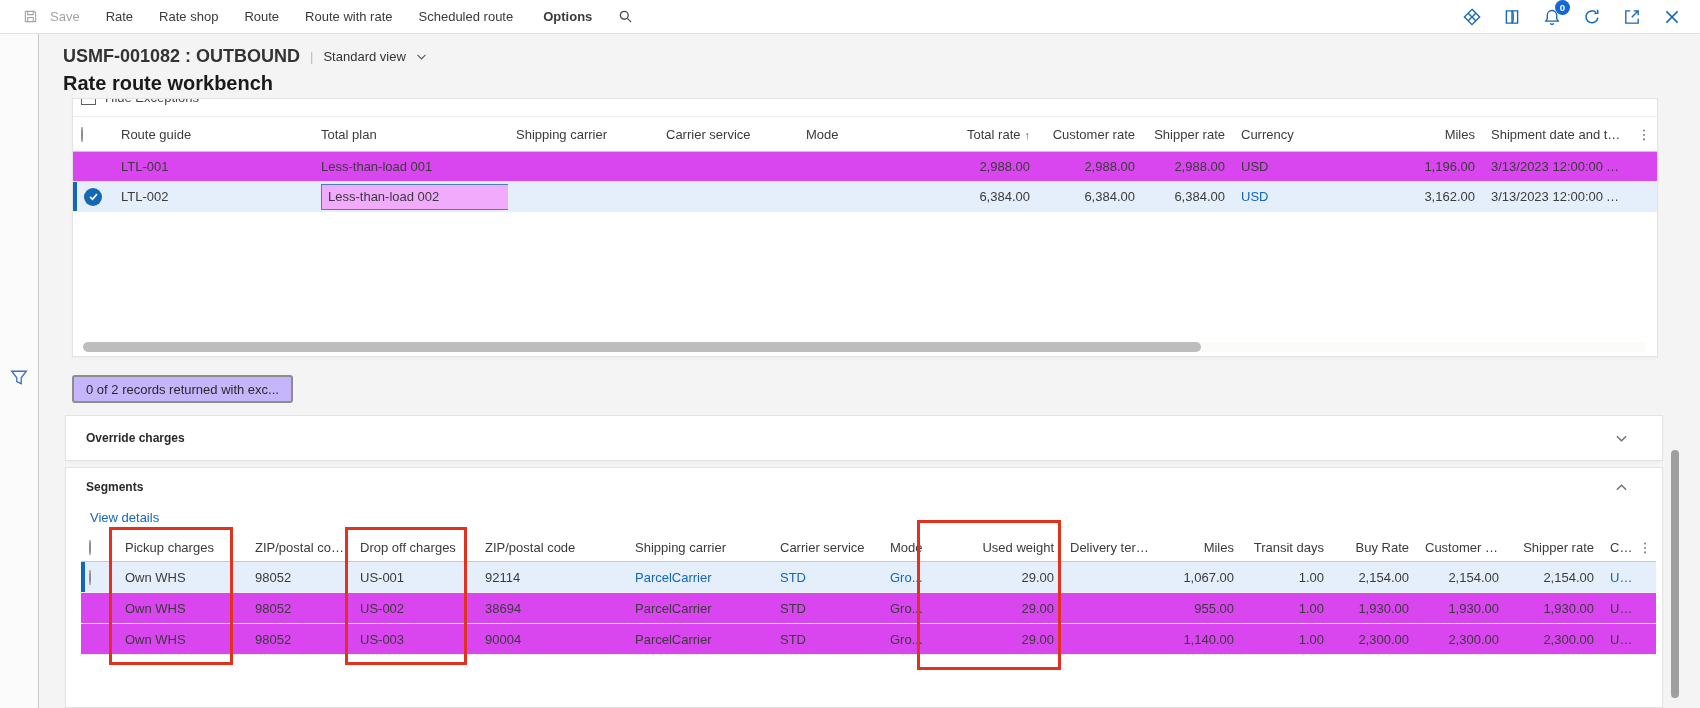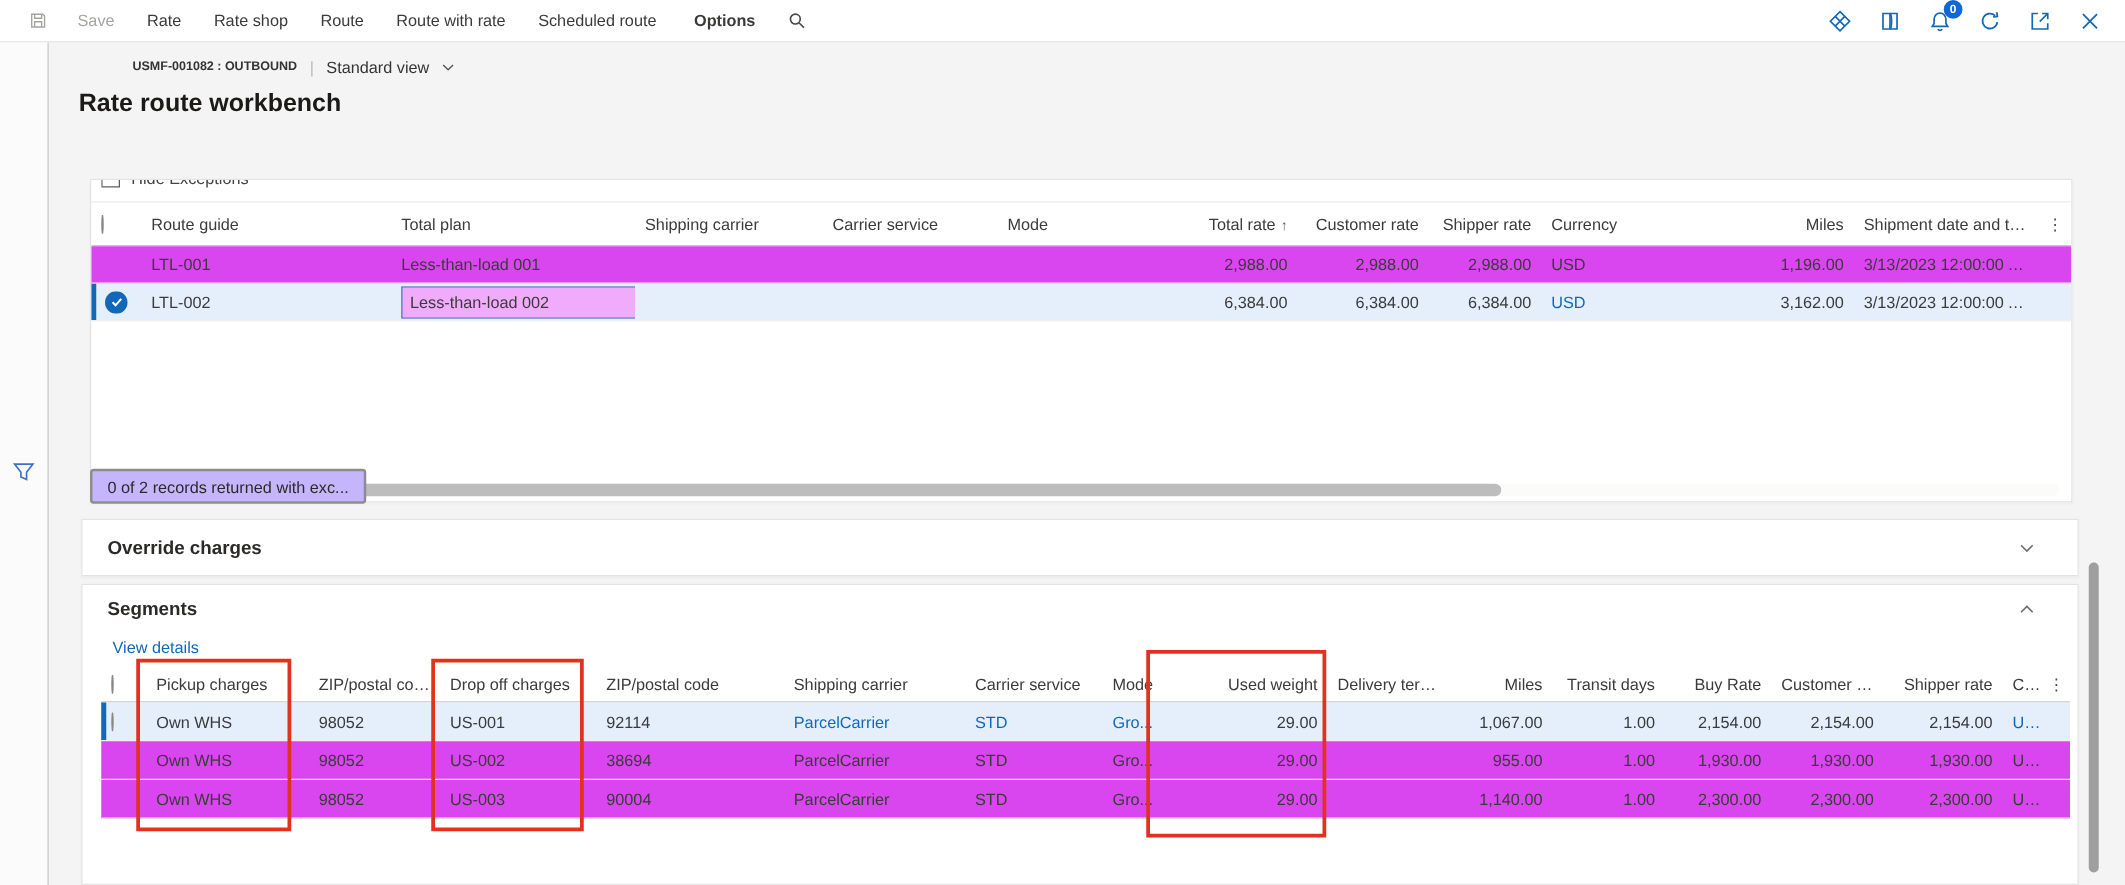--- a/index.html
+++ b/index.html
@@ -9,21 +9,21 @@
     background:#f4f4f4; color:#323130; position:relative; font-size:13px;
   }
   svg { display:block; }
 
   
   .command-bar{
     position:absolute; left:0; top:0; width:1700px; height:34px;
     background:#fff; border-bottom:1px solid #e1e1e1;
     display:flex; align-items:center; padding-left:10px;
   }
-  .cmd-item{ display:flex; align-items:center; gap:24px; padding:0 13px; height:100%;
+  .cmd-item{ display:flex; align-items:center; gap:12px; padding:0 13px; height:100%;
     color:#3b3a39; cursor:pointer; white-space:nowrap; background:none; border:none;
     font-size:13px; font-family:inherit;justify-content:space-between;}
   .cmd-item.disabled{ color:#a6a4a2; }
   .cmd-item.bold{ font-weight:700; margin-left:4px; }
   .cmd-right{ margin-left:auto; display:flex; align-items:center; margin-right:8px; }
   .cmd-icon-btn{ position:relative; padding:0 11px; color:#1267b8; background:none; border:none; cursor:pointer; }
   .badge{
     position:absolute; top:-8px; right:2px; min-width:15px; height:15px; border-radius:8px;
     background:#1267d2; color:#fff; font-size:9.5px; line-height:15px; text-align:center; padding:0 3px;
     font-weight:700;
@@ -32,33 +32,33 @@
   
   .left-rail{
     position:absolute; left:0; top:34px; width:39px; height:674px;
     background:#fbfbfb; border-right:1px solid #c8c8c8;
     display:flex; justify-content:center; padding-top:14px;
   }
   .filter-btn{ background:none; border:none; color:#3d6fcc; cursor:pointer; }
 
   
   .breadcrumb-row{ position:absolute; left:63px; top:46px; display:flex; align-items:center; gap:10px; }
-  .crumb{ font-weight:700; color:#333; font-size:10px; background:none; border:none; font-family:inherit; cursor:pointer;margin-left:43px;}
+  .crumb{ font-weight:700; color:#333; font-size:18px; background:none; border:none; font-family:inherit; cursor:pointer;}
   .crumb-sep{ color:#bcbab8; }
   .view-selector{ display:flex; align-items:center; gap:10px; color:#333; font-size:13px; background:none; border:none; font-family:inherit; cursor:pointer;}
   .page-title{ position:absolute; left:63px; top:72px; font-size:20px; font-weight:700; color:#1b1a19; }
 
   
   .panel{ position:absolute; background:#fff; border:1px solid #e3e3e3; box-shadow:0 1px 2px rgba(0,0,0,.04); }
-  .panel-grid1{ left:72px; top:98px; width:1586px; height:259px; overflow:hidden;margin-top:45px; }
+  .panel-grid1{ left:72px; top:98px; width:1586px; height:259px; overflow:hidden; }
   .panel-override{ left:65px; top:415px; width:1598px; height:46px; }
   .panel-segments{ left:65px; top:467px; width:1598px; height:241px; }
 
   .section-header{ display:flex; align-items:center; height:44px; padding:0 20px; cursor:pointer; }
-  .section-title{ font-size:15px; font-weight:700; color:#2b2a29; }
+  .section-title{ font-size:12px; font-weight:700; color:#2b2a29; }
   .section-chevron{ margin-left:auto; color:#6e6d6b; background:none; border:none; cursor:pointer; padding:4px 14px; }
 
   
   .grid{ position:relative; }
   .grid-row{ display:grid; align-items:center; position:relative; }
   .grid-head{ border-top:1px solid #ececec; border-bottom:1px solid #c8c8c6; color:#333; }
   .grid-head .c{ font-weight:400; }
   .c{ padding:0 8px; white-space:nowrap; overflow:hidden; text-overflow:ellipsis; font-size:13px; color:#3b3b3b;}
   .num{ text-align:right; }
   .link{ color:#1267b8; }

